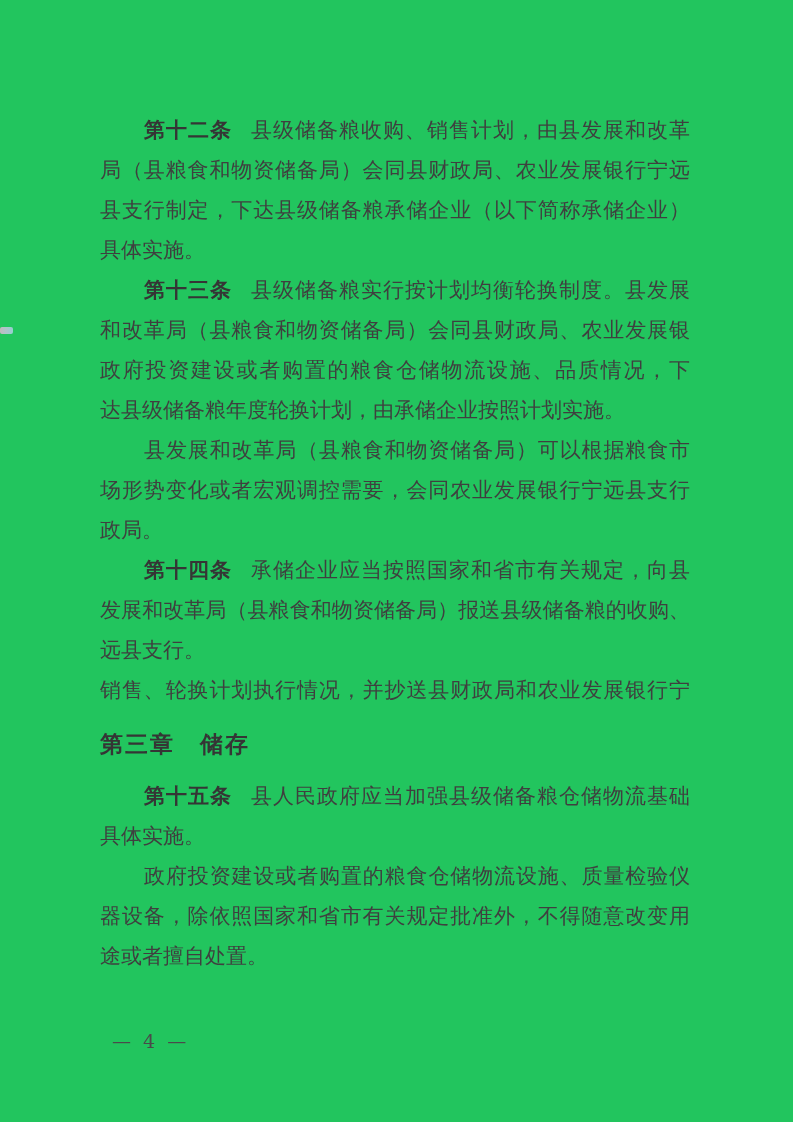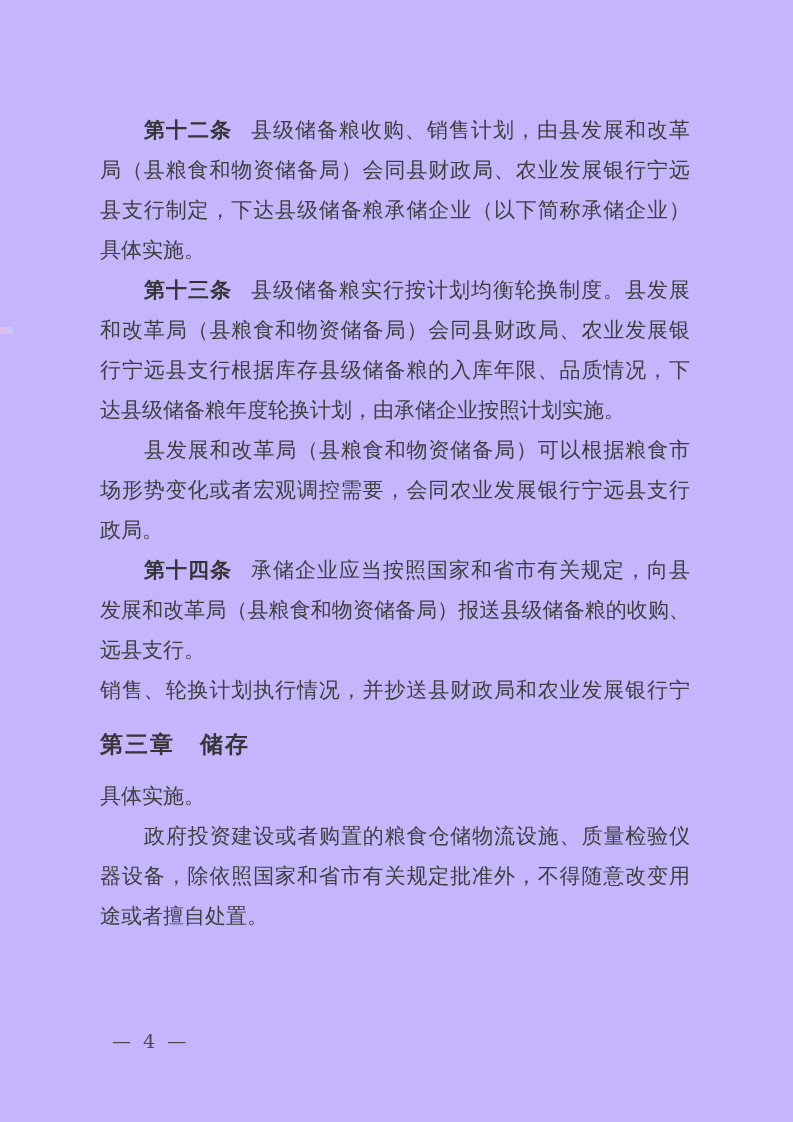--- a/index.html
+++ b/index.html
@@ -5,21 +5,21 @@
   html, body {
     margin: 0;
     padding: 0;
     background: #ffffff;
     font-family: "DejaVu Serif", "Liberation Serif", serif;
   }
   .page {
     position: relative;
     width: 793px;
     height: 1122px;
-    background: #c4b5fd;
+    background: #22c55e;
     overflow: hidden;
     color: #3f3f3f;
   }
   .doc-body {
     position: absolute;
     left: 100px;
     top: 110px;
     width: 590px;
     font-size: 21px;
     color: #3f3f3f;
@@ -80,36 +80,37 @@
   <div class="doc-body">
       <div class="paragraph">
         <div class="line first"><b class="article-label">第十二条</b><span class="label-gap"></span>县级储备粮收购、销售计划，由县发展和改革</div>
         <div class="line">局（县粮食和物资储备局）会同县财政局、农业发展银行宁远</div>
         <div class="line">县支行制定，下达县级储备粮承储企业（以下简称承储企业）</div>
         <div class="line last">具体实施。</div>
       </div>
       <div class="paragraph">
         <div class="line first"><b class="article-label">第十三条</b><span class="label-gap"></span>县级储备粮实行按计划均衡轮换制度。县发展</div>
         <div class="line">和改革局（县粮食和物资储备局）会同县财政局、农业发展银</div>
-        <div class="line">行宁远县支行根据库存县级储备粮的入库年限、品质情况，下</div>
+        <div class="line">政府投资建设或者购置的粮食仓储物流设施、品质情况，下</div>
         <div class="line last">达县级储备粮年度轮换计划，由承储企业按照计划实施。</div>
       </div>
       <div class="paragraph">
         <div class="line first">县发展和改革局（县粮食和物资储备局）可以根据粮食市</div>
         <div class="line">场形势变化或者宏观调控需要，会同农业发展银行宁远县支行</div>
         <div class="line last">政局。</div>
       </div>
       <div class="paragraph">
         <div class="line first"><b class="article-label">第十四条</b><span class="label-gap"></span>承储企业应当按照国家和省市有关规定，向县</div>
         <div class="line">发展和改革局（县粮食和物资储备局）报送县级储备粮的收购、</div>
         <div class="line last">远县支行。</div>
         <div class="line">销售、轮换计划执行情况，并抄送县财政局和农业发展银行宁</div>
       </div>
       <div class="chapter-heading">第三章　储存</div>
       <div class="paragraph">
+        <div class="line first"><b class="article-label">第十五条</b><span class="label-gap"></span>县人民政府应当加强县级储备粮仓储物流基础</div>
         <div class="line last">具体实施。</div>
       </div>
       <div class="paragraph">
         <div class="line first">政府投资建设或者购置的粮食仓储物流设施、质量检验仪</div>
         <div class="line">器设备，除依照国家和省市有关规定批准外，不得随意改变用</div>
         <div class="line last">途或者擅自处置。</div>
       </div>
     </div>
   <div class="page-number">— 4 —</div>
 </div>

